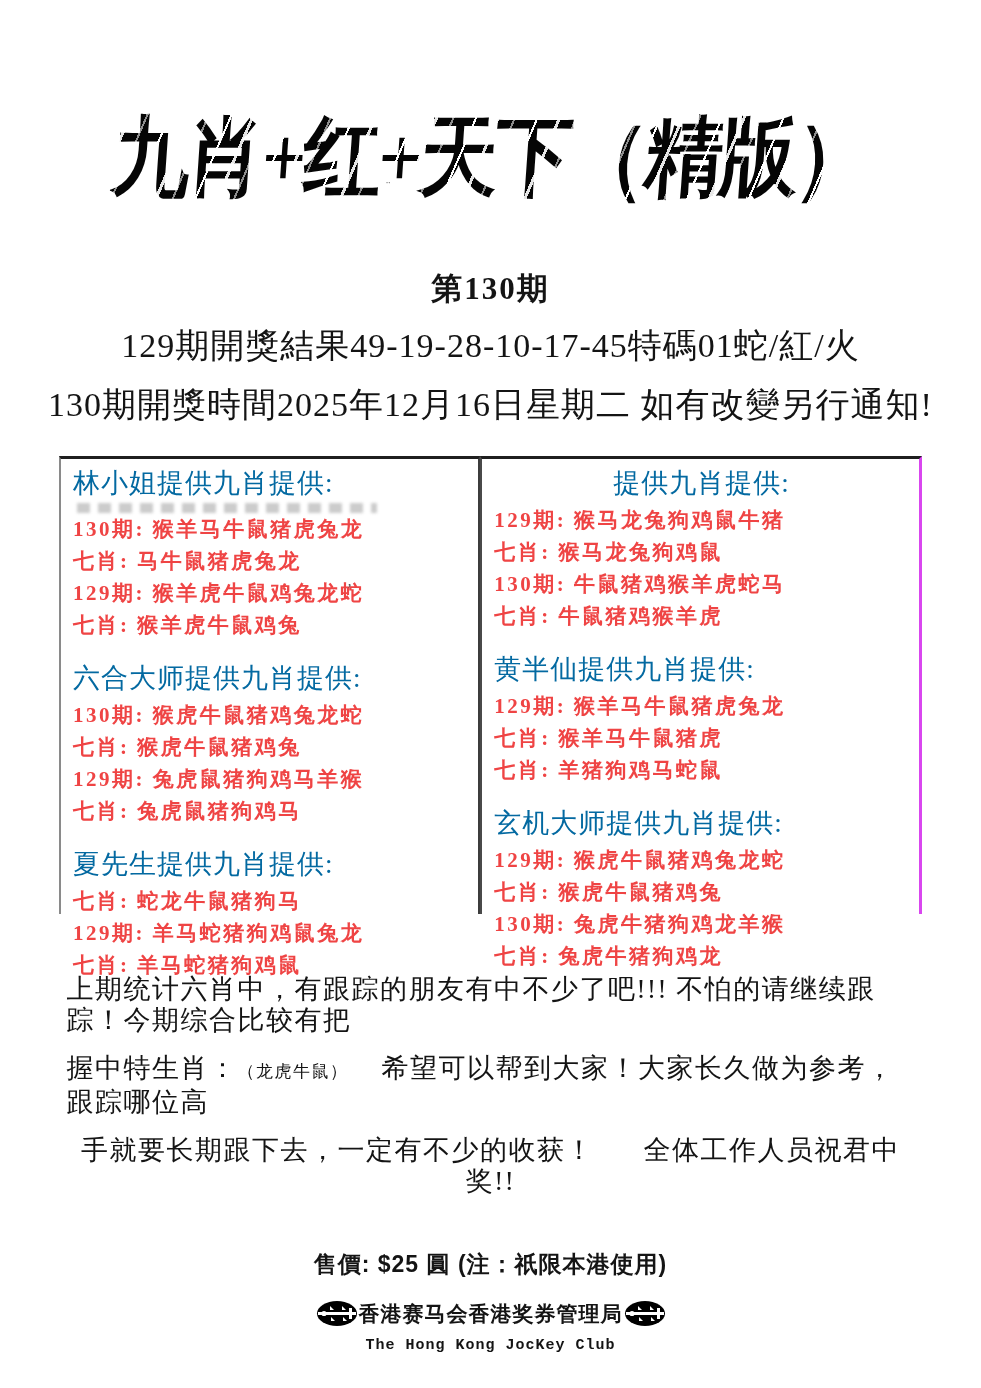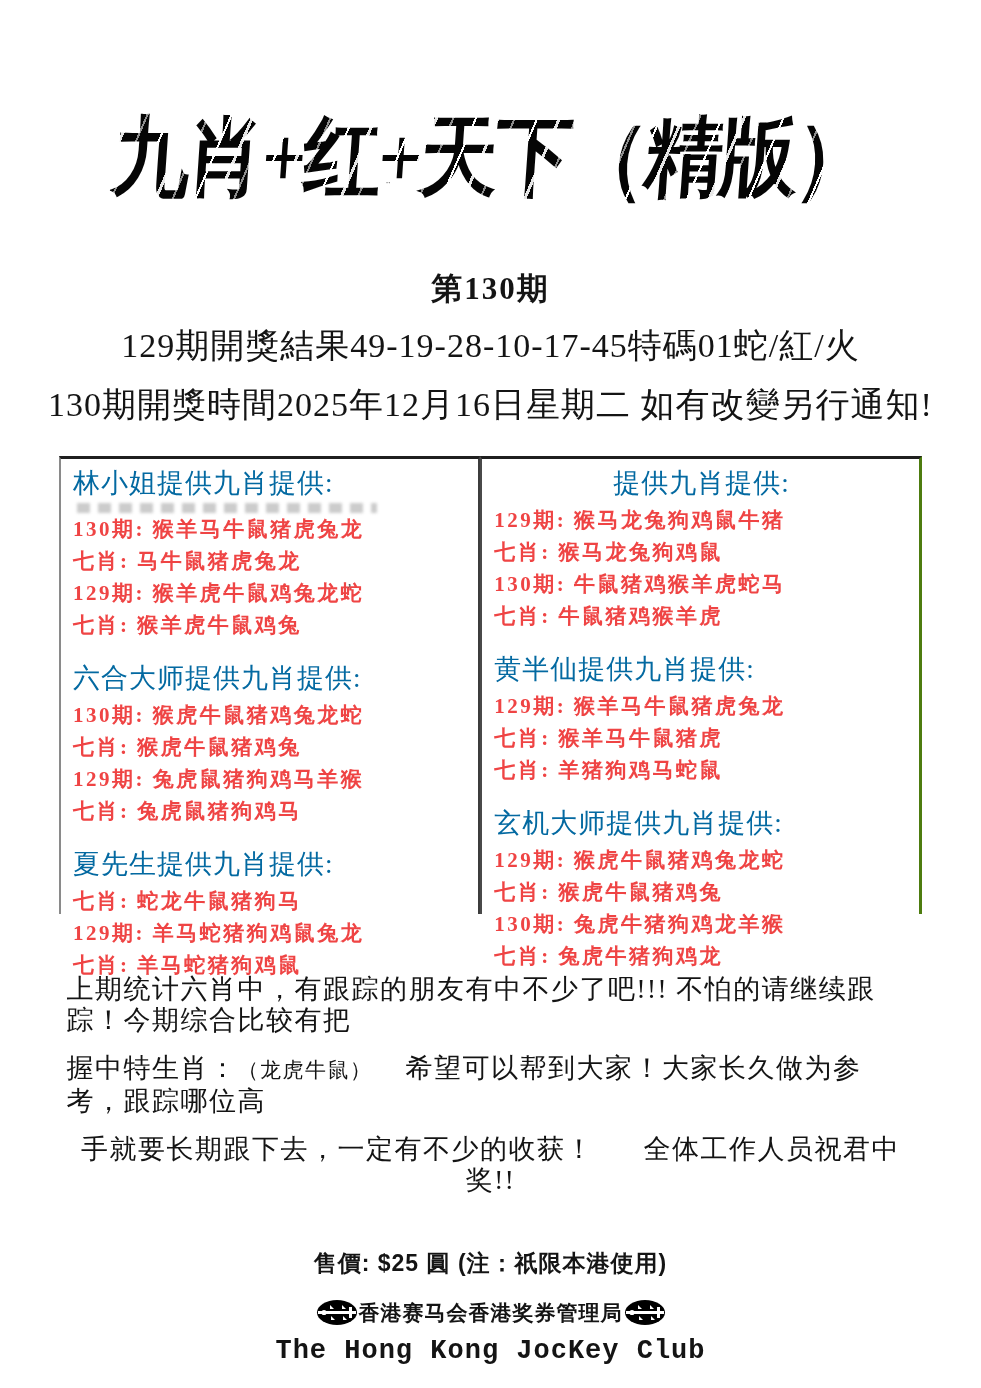--- a/index.html
+++ b/index.html
@@ -56,21 +56,21 @@
     padding:8px 10px 0 12px;
   }
   .col-left{
     width:431px;
     border-left:2px solid #8a8a8a;
     border-right:2px solid #3c3c3c;
   }
   .col-right{
     width:452px;
     border-left:2px solid #4a4a4a;
-    border-right:3px solid #4d7c0f;
+    border-right:3px solid #d946ef;
   }
   .sec{margin-top:0;}
   .sec + .sec{margin-top:25px;}
   .sec-h{
     font-size:27px;
     font-weight:normal;
     line-height:33px;
     letter-spacing:1px;
     color:#0369a1;
   }
@@ -101,21 +101,21 @@
 
   
   .commentary{
     width:848px;
     margin:60px auto 0;
     font-size:27px;
     letter-spacing:1.5px;
     line-height:31px;
   }
   .commentary p{margin:0 0 17px 0;}
-  .commentary .paren{font-size:21px;}
+  .commentary .paren{font-size:17px;}
   .c-line3{text-align:center;}
 
   
   .price{
     margin-top:52px;
     text-align:center;
     font-size:23px;
     font-weight:bold;
     letter-spacing:1px;
     font-family:"Liberation Sans", sans-serif;
@@ -131,21 +131,21 @@
     font-size:21px;
     font-weight:bold;
     letter-spacing:1px;
     font-family:"Liberation Sans", sans-serif;
   }
   .hkjc-logo{display:block;}
   .org-en{
     margin-top:9px;
     text-align:center;
     font-family:"Liberation Mono", monospace;
-    font-size:27px;
+    font-size:15px;
     font-weight:bold;
     letter-spacing:1px;
   }
 </style>
 </head>
 <body>
 
 <div class="page">
 
   <header class="masthead">

